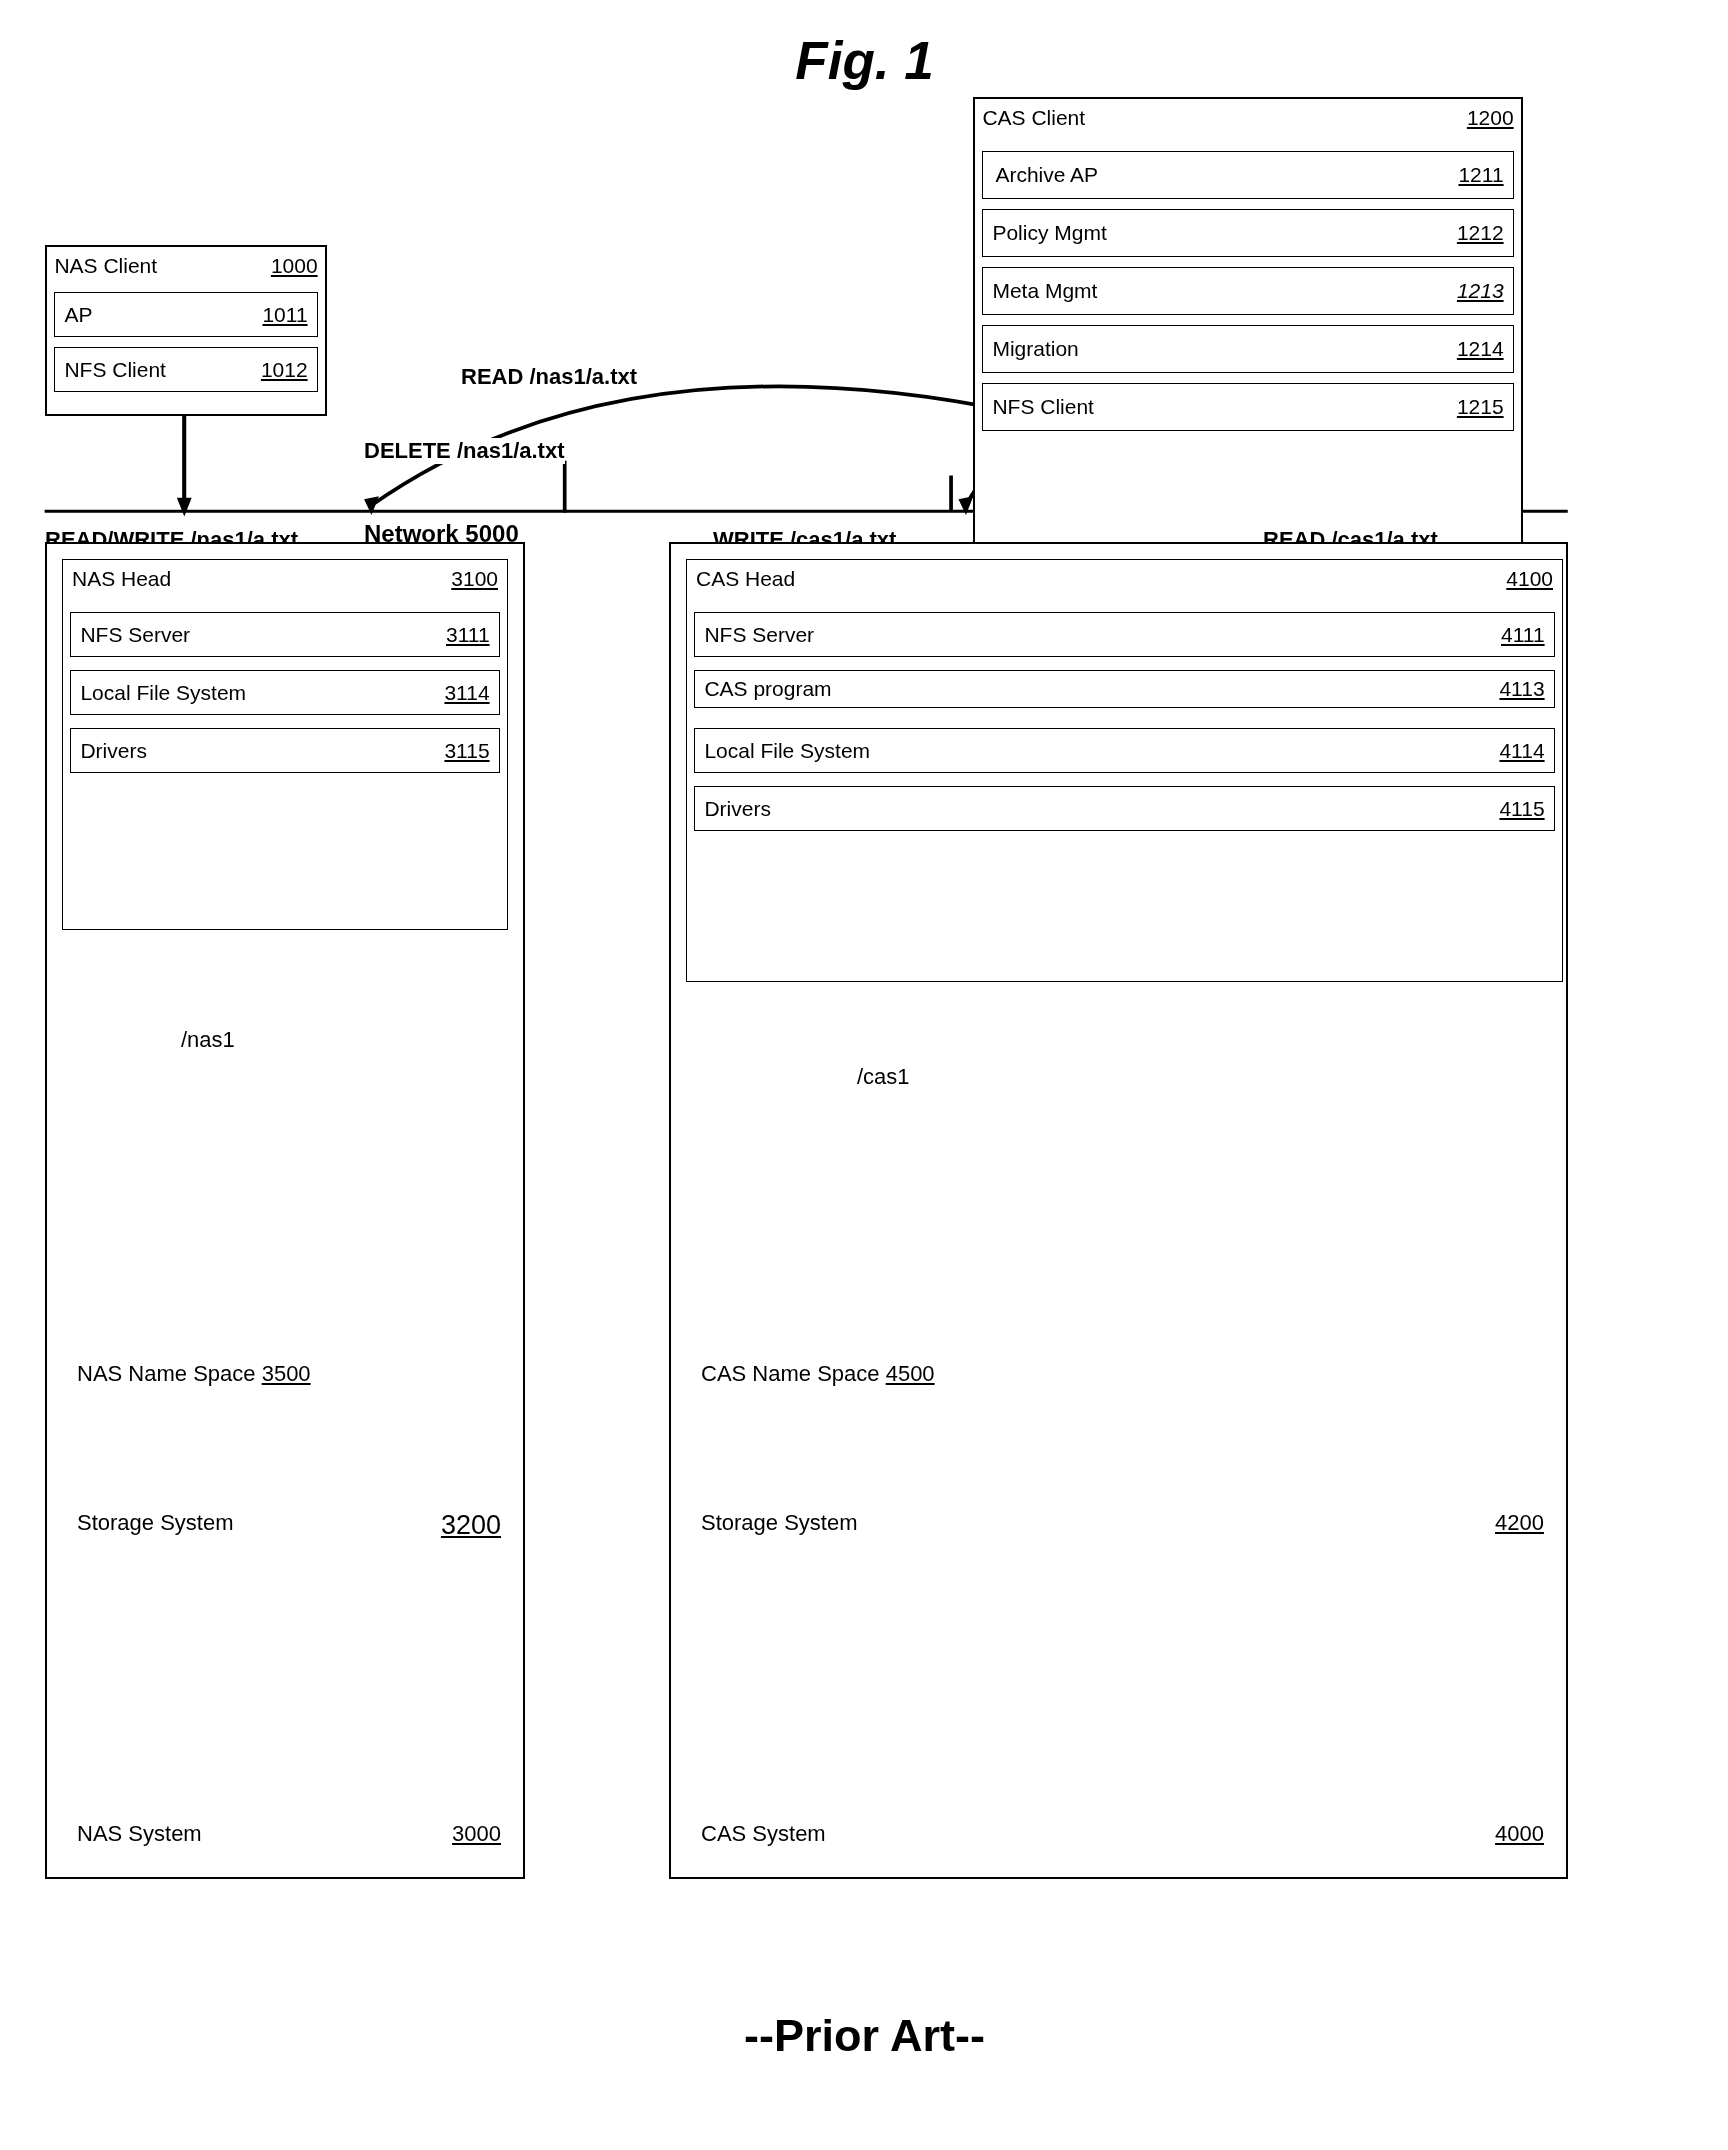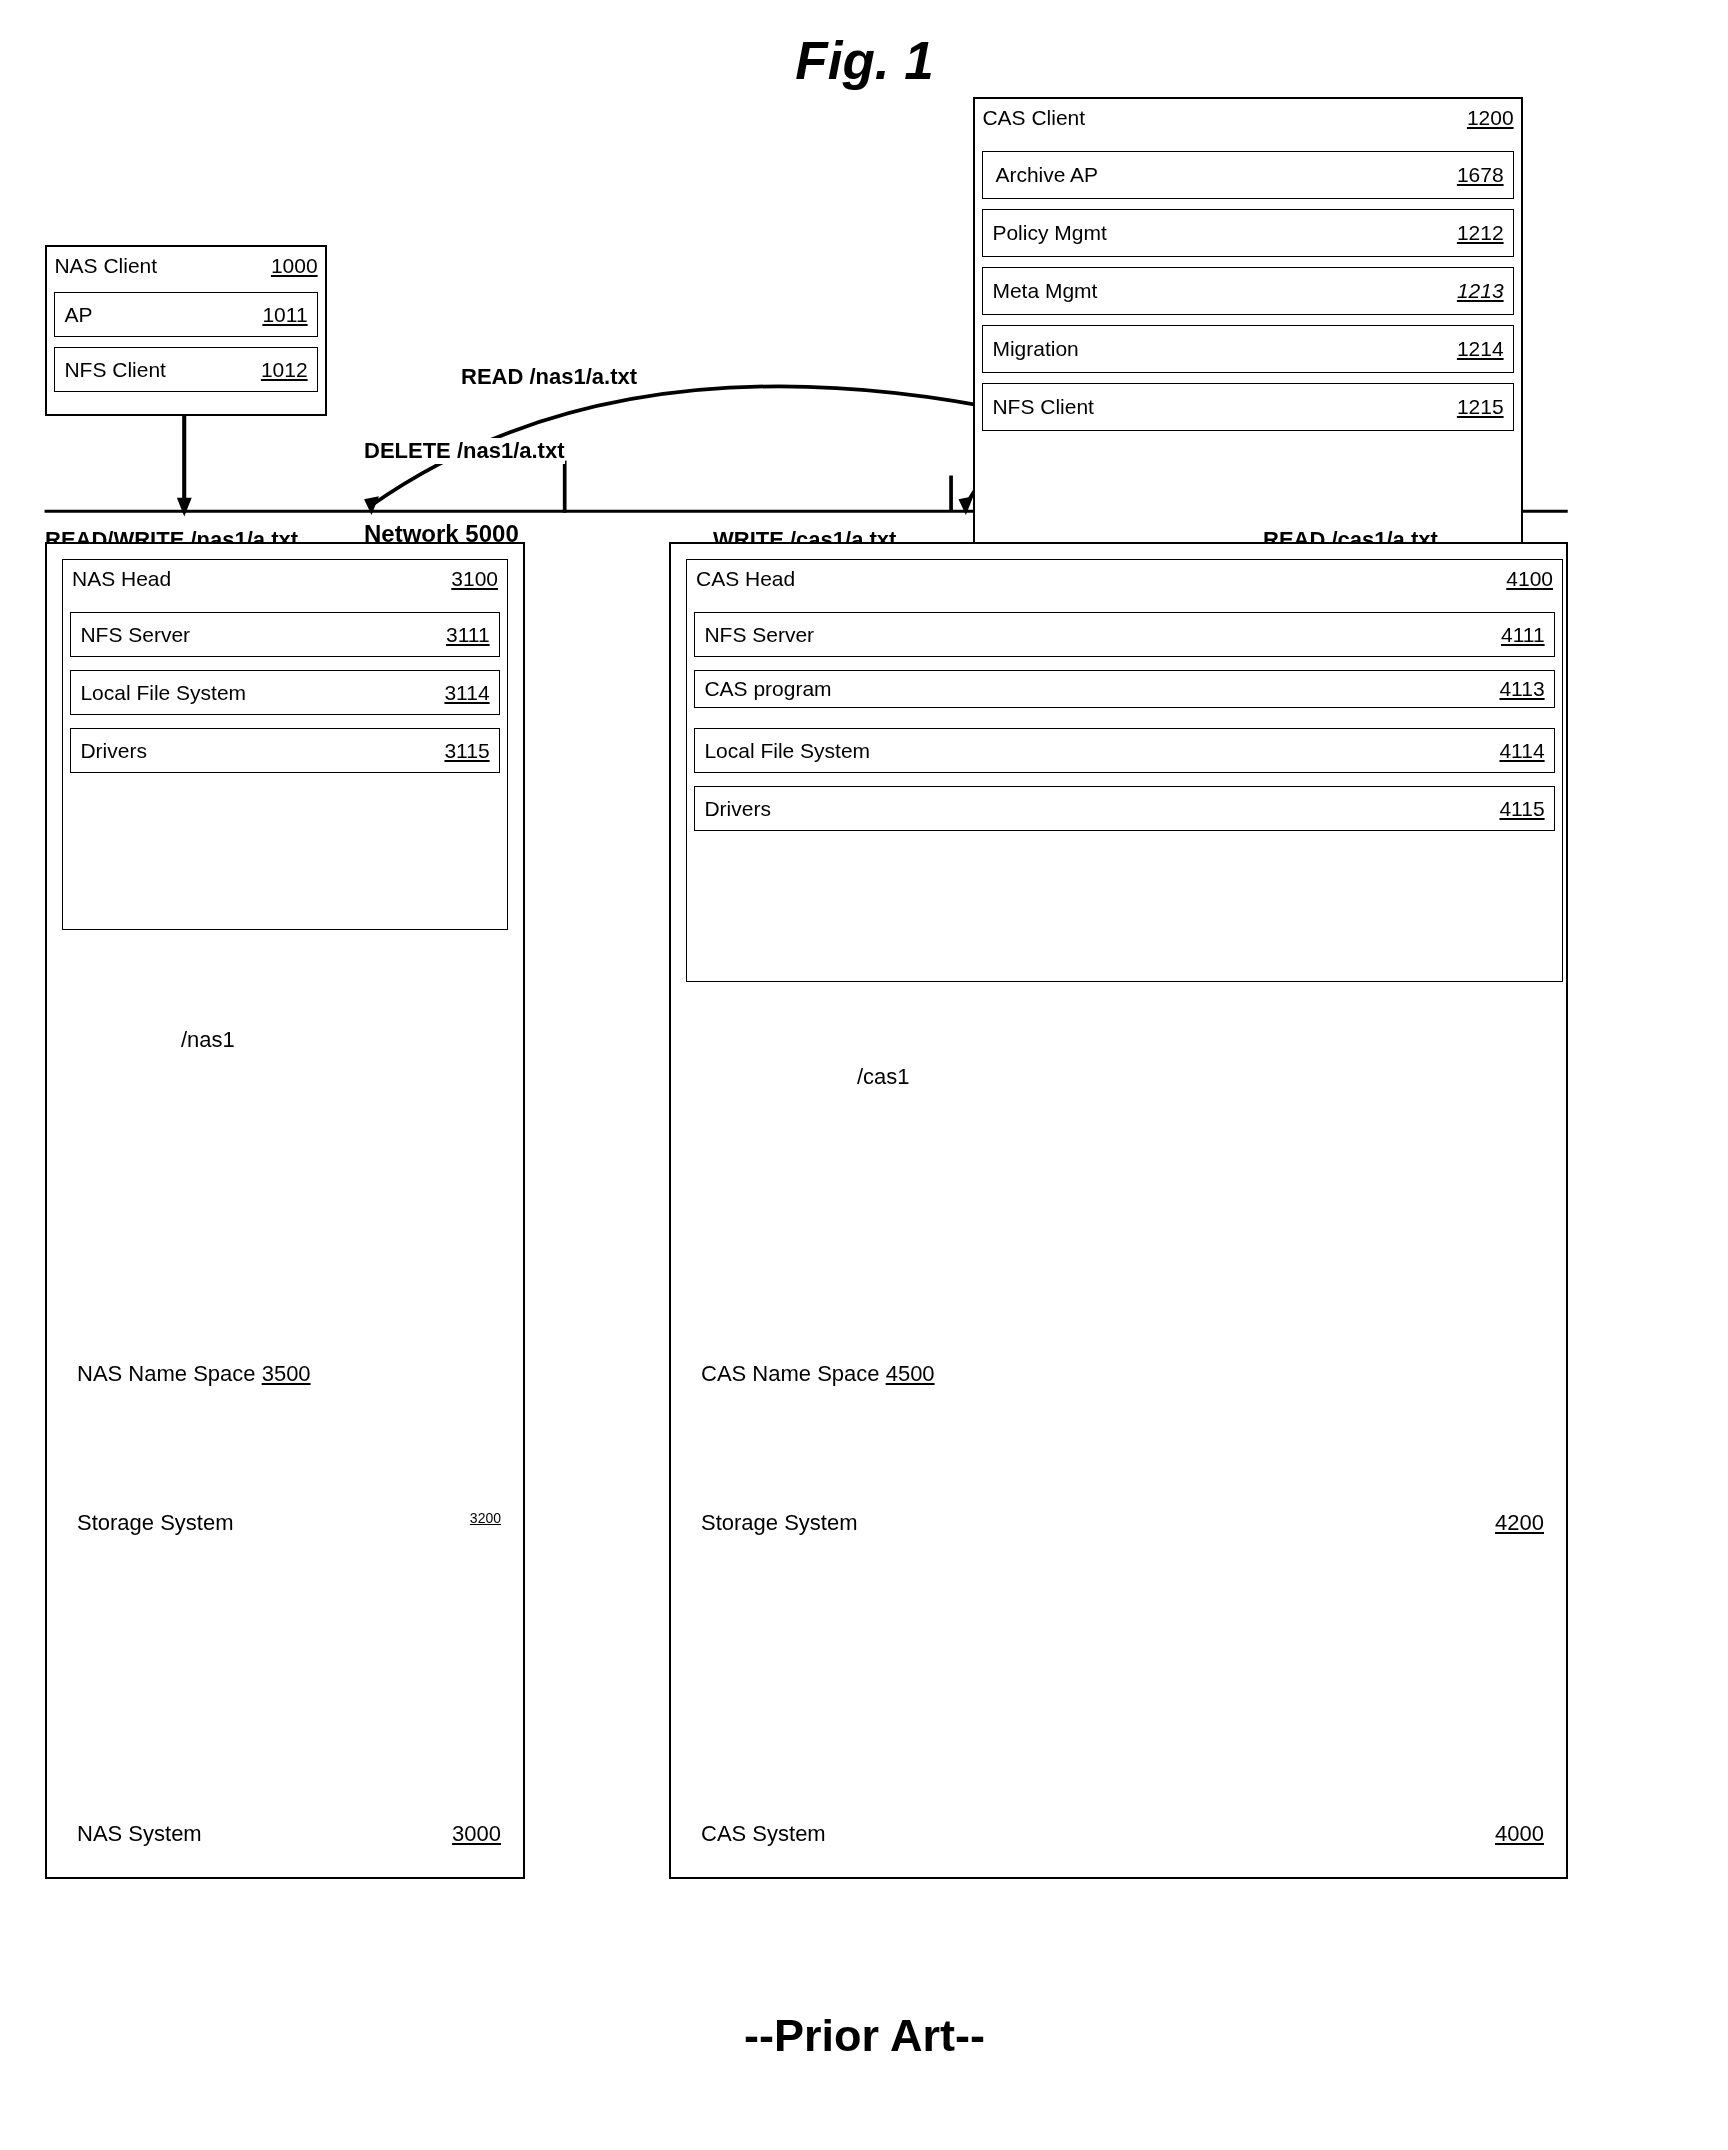--- a/index.html
+++ b/index.html
@@ -181,21 +181,21 @@
 
 <div class="cas-client-outer">
 
   <div style="position:absolute;top:7.4px;left:7.4px;right:7.4px;display:flex;justify-content:space-between;align-items:center;">
     <span class="label-text">CAS Client</span>
     <span class="label-text label-underline">1200</span>
   </div>
 
   <div class="component-box" style="top:52px;left:7.4px;right:7.4px;height:48px;padding-left:12px;">
     <span class="label-text">Archive AP</span>
-    <span class="label-text label-underline" style="margin-left:auto;">1678</span>
+    <span class="label-text label-underline" style="margin-left:auto;">1211</span>
   </div>
 
   <div class="component-box" style="top:110px;left:7.4px;right:7.4px;height:48px;">
     <span class="label-text">Policy Mgmt</span>
     <span class="label-text label-underline" style="margin-left:auto;">1212</span>
   </div>
 
   <div class="component-box" style="top:168px;left:7.4px;right:7.4px;height:48px;">
     <span class="label-text">Meta Mgmt</span>
     <span class="label-text label-underline" style="margin-left:auto;font-style:italic;">1213</span>
@@ -267,21 +267,21 @@
 
   <div style="position:absolute;top:483px;left:134px;font-size:22px;">/nas1</div>
 
   <div style="position:absolute;top:817px;left:30px;font-size:22px;">
     <span>NAS Name Space</span>&nbsp;<span class="label-underline">3500</span>
   </div>
 
   <div style="position:absolute;top:966px;left:30px;font-size:22px;">
     <span>Storage System</span>
   </div>
-  <div style="position:absolute;top:966px;right:22px;font-size:14px;">
+  <div style="position:absolute;top:966px;right:22px;font-size:27px;">
     <span class="label-underline">3200</span>
   </div>
 
   <div style="position:absolute;bottom:30px;left:30px;font-size:22px;">
     <span>NAS System</span>
   </div>
   <div style="position:absolute;bottom:30px;right:22px;font-size:22px;">
     <span class="label-underline">3000</span>
   </div>
 </div>

